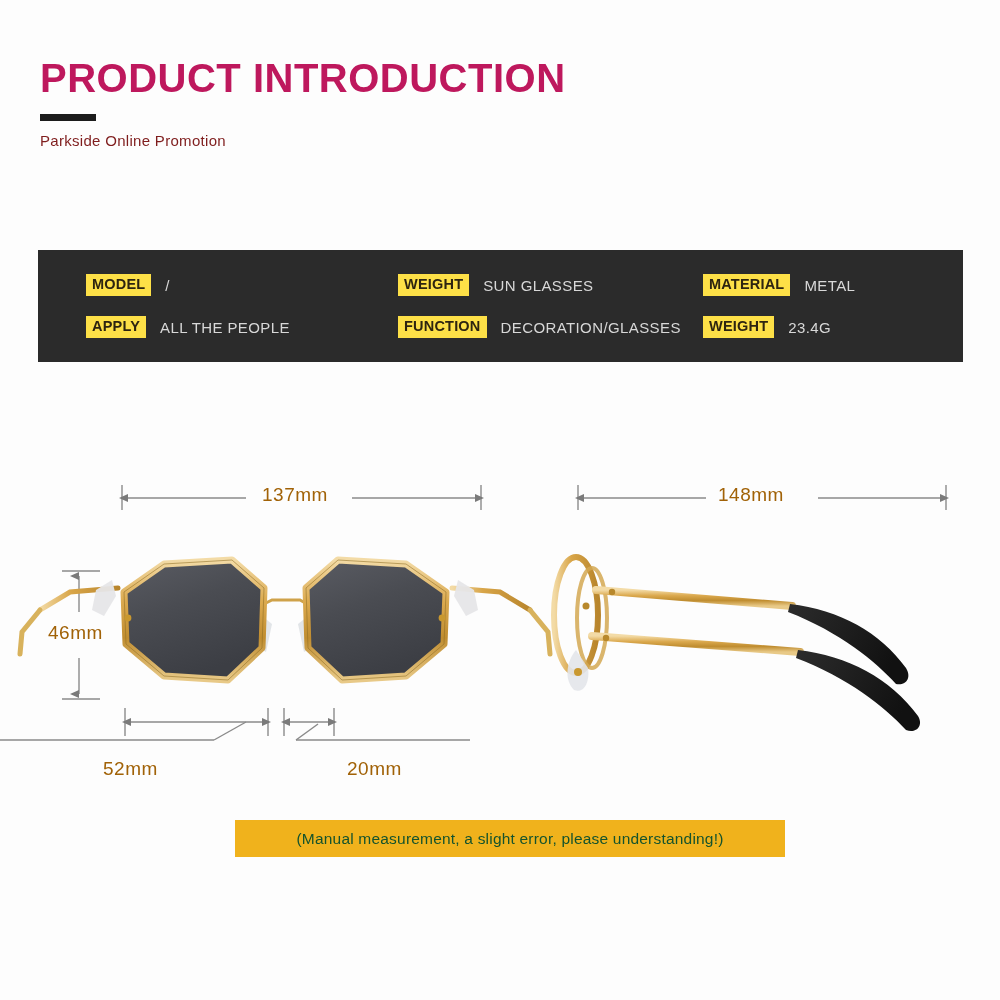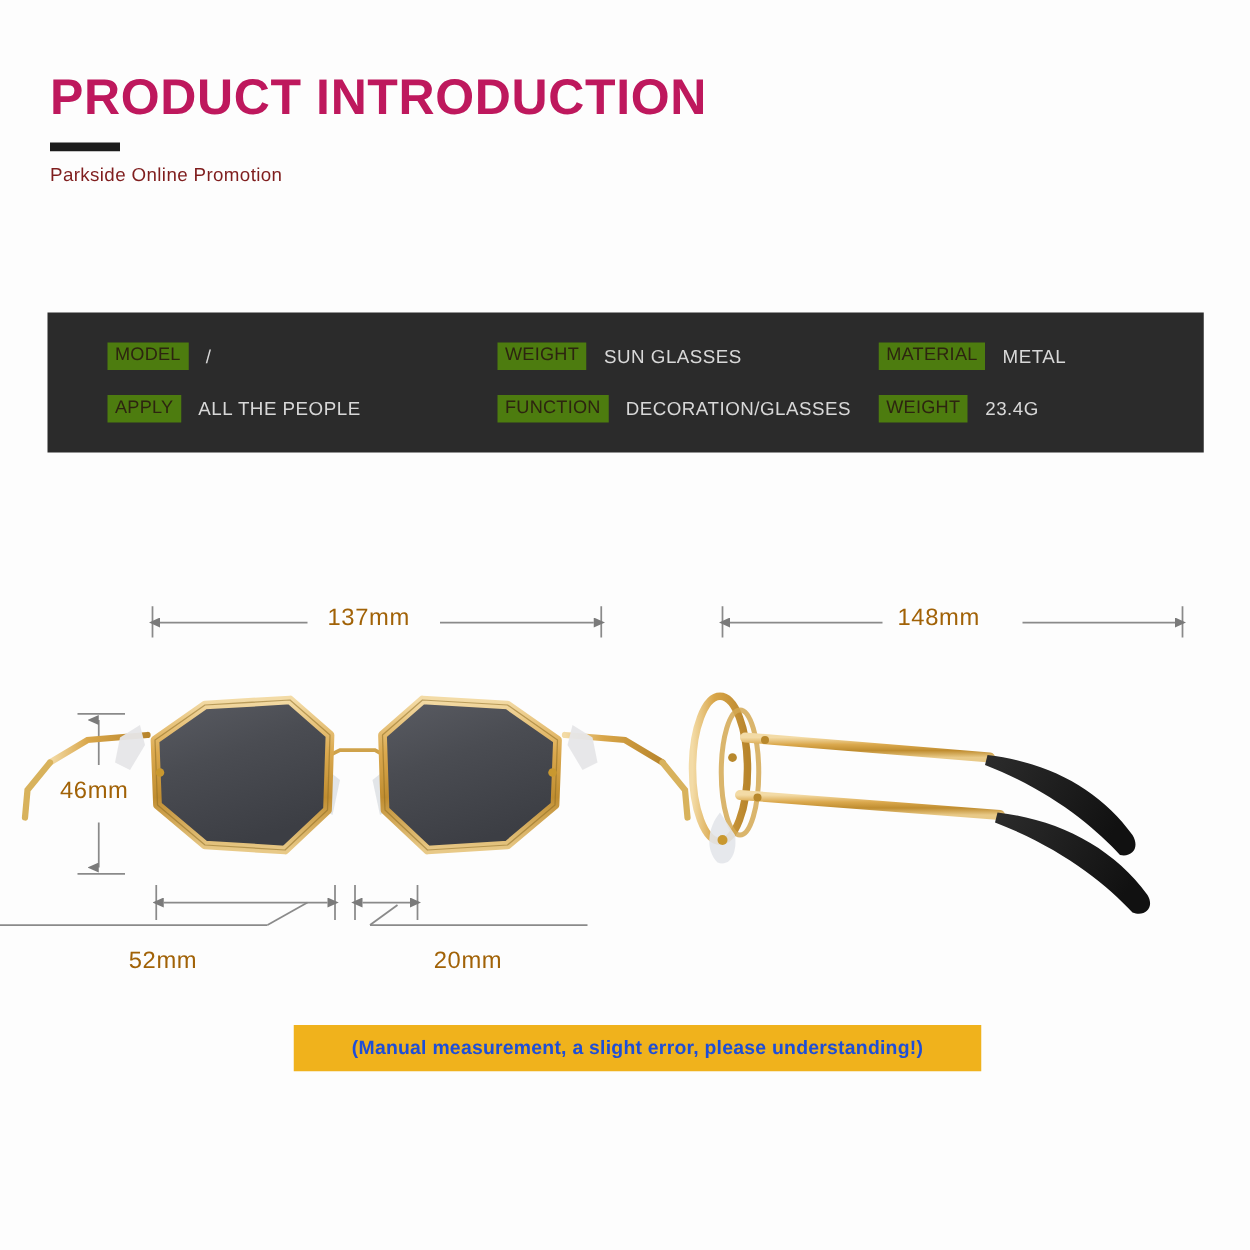--- a/index.html
+++ b/index.html
@@ -66,24 +66,24 @@
   #spec-row-1 { top: 64px; }
 
   .spec-cell {
     position: absolute;
     display: flex;
     align-items: center;
     height: 26px;
     white-space: nowrap;
   }
   .spec-badge {
-    background: #4d7c0f;
+    background: #fde047;
     color: #2d2410;
     font-size: 14.5px;
-    font-weight: normal;
+    font-weight: bold;
     letter-spacing: 0.2px;
     padding: 3px 6px 4px 6px;
     line-height: 1;
     display: inline-block;
   }
   .spec-value {
     color: #d8d8d8;
     font-size: 15px;
     letter-spacing: 0.4px;
     margin-left: 14px;
@@ -126,25 +126,24 @@
     left: 235px;
     top: 820px;
     width: 550px;
     height: 37px;
     background: #f0b21c;
     display: flex;
     align-items: center;
     justify-content: center;
   }
   #footer-note-text {
-    color: #1d4ed8;
+    color: #14532d;
     font-size: 15.5px;
     letter-spacing: 0.2px;
     white-space: nowrap;
-    font-weight: bold;
   }
 </style>
 </head>
 <body>
 
 <div id="header">
   <div id="page-title">PRODUCT INTRODUCTION</div>
   <div id="title-rule"></div>
   <div id="page-subtitle">Parkside Online Promotion</div>
 </div>

